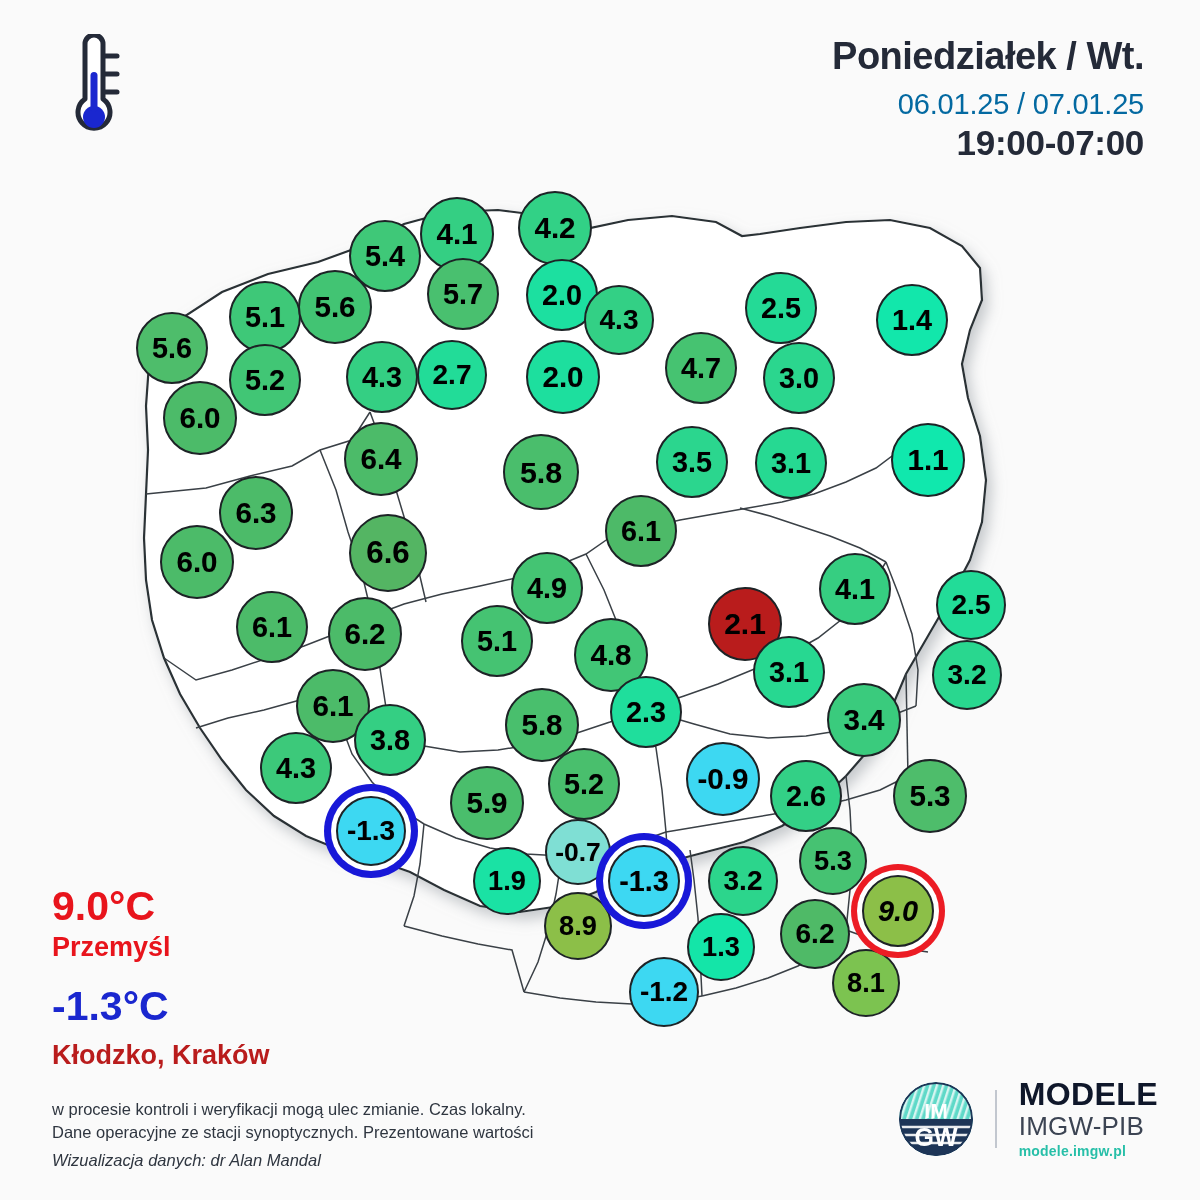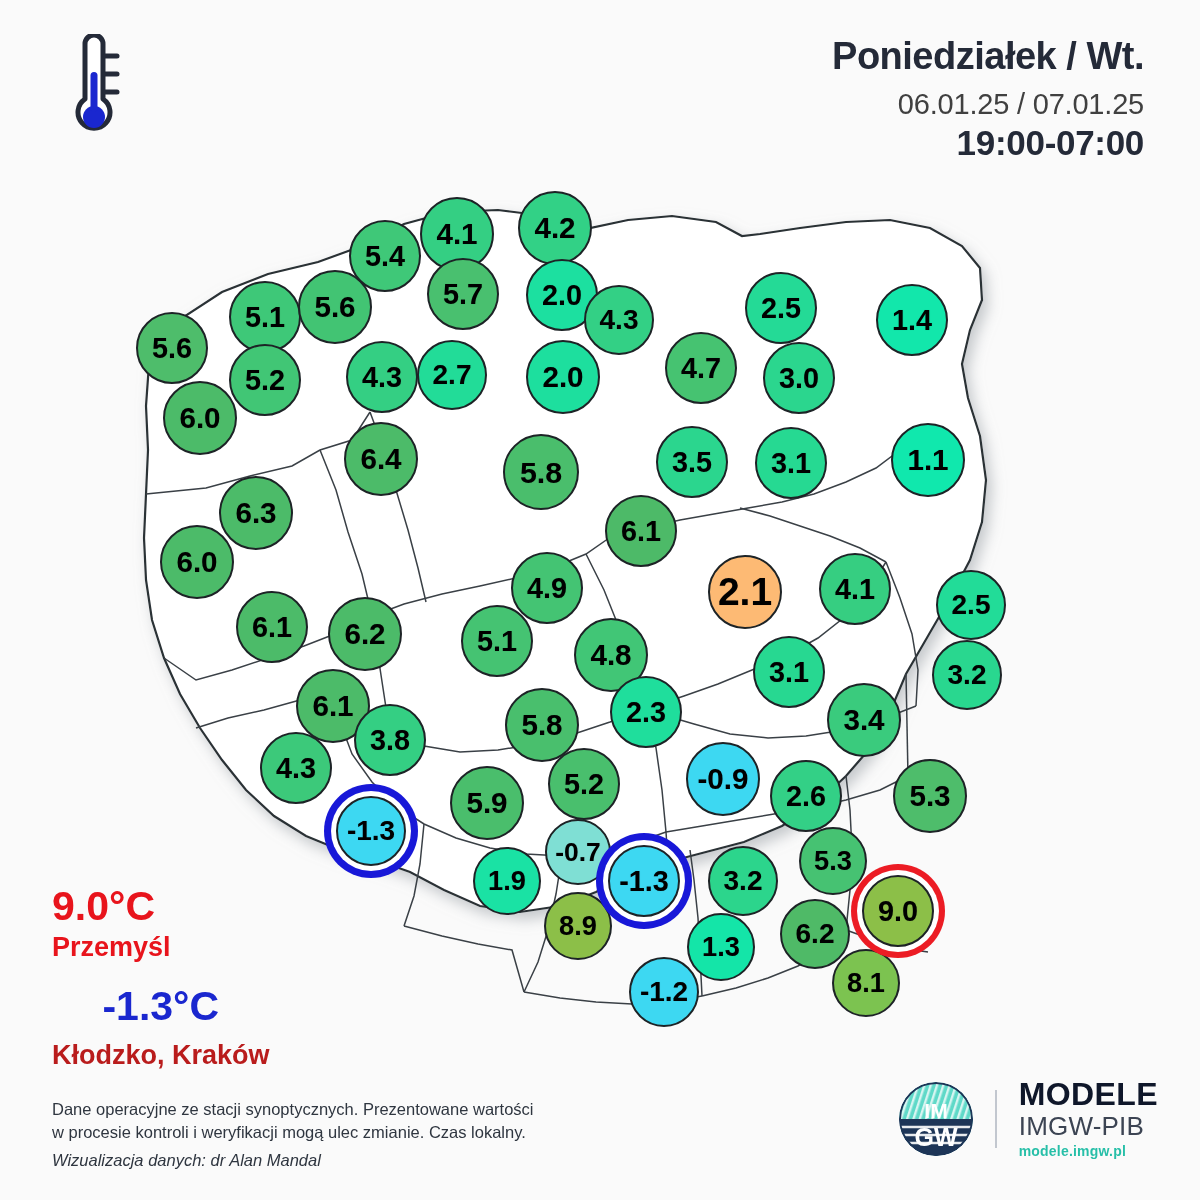--- a/index.html
+++ b/index.html
@@ -13,44 +13,44 @@
 
   
   .hdr-left{position:absolute;left:62px;top:34px;display:flex;align-items:flex-start;gap:22px;}
   .thermo{width:58px;height:110px;flex:none;}
   .hdr-title{
     font-size:34px;font-weight:bold;color:#242a38;line-height:1.22;
     letter-spacing:-0.3px;margin-top:22px;white-space:pre-line;
   }
   .hdr-right{position:absolute;right:56px;top:36px;text-align:right;}
   .hdr-day{font-size:38px;font-weight:bold;color:#242a38;letter-spacing:-0.5px;line-height:1.1;}
-  .hdr-date{font-size:29px;color:#404040;margin-top:10px;letter-spacing:-0.2px;}
+  .hdr-date{font-size:29px;color:#0369a1;margin-top:10px;letter-spacing:-0.2px;}
   .hdr-time{font-size:35px;font-weight:bold;color:#242a38;margin-top:2px;letter-spacing:-0.3px;}
 
   
   #map{position:absolute;left:0;top:150px;width:1200px;height:900px;}
   #map svg{display:block;width:1200px;height:900px;}
 
   
   .bub{
     position:absolute;border-radius:50%;
     display:flex;align-items:center;justify-content:center;
     border:2px solid #1d2326;
     font-weight:bold;color:#000;
     box-sizing:border-box;
     text-shadow:0 0 1px rgba(0,0,0,.18);
   }
   .bub.ring-min{box-shadow:0 0 0 5px #fff,0 0 0 12px #1818d8;}
-  .bub.ring-max{box-shadow:0 0 0 5px #fff,0 0 0 11px #ec1c24;}
+  .bub.ring-max{box-shadow:0 0 0 5px #fff,0 0 0 11px #ec1c24;font-style:italic;}
 
   
   .extremes{position:absolute;left:52px;top:885px;}
   .ex-hi{font-size:41px;font-weight:bold;color:#e8141c;line-height:1.05;}
   .ex-hi-n{font-size:27px;font-weight:bold;color:#e8141c;margin-top:4px;}
-  .ex-lo{font-size:41px;font-weight:bold;color:#1a27cf;line-height:1.05;margin-top:22px;text-align:center;}
+  .ex-lo{font-size:41px;font-weight:bold;color:#1a27cf;line-height:1.05;margin-top:22px;}
   .ex-lo-n{font-size:27px;font-weight:bold;color:#b91c1c;margin-top:12px;text-align:center;}
 
   
   .foot{position:absolute;left:52px;top:1098px;font-size:16.5px;color:#2f3640;line-height:1.42;}
   .foot .cred{font-style:italic;margin-top:4px;}
 
   .logo{position:absolute;right:42px;top:1078px;display:flex;align-items:center;gap:22px;}
   .logo-mark{width:74px;height:74px;border-radius:50%;overflow:hidden;flex:none;}
   .logo-div{width:2px;height:58px;background:#c2c7cf;}
   .logo-txt{line-height:1.06;}
@@ -129,22 +129,22 @@
   </div>
 
   <div class="extremes">
     <div class="ex-hi">9.0°C</div>
     <div class="ex-hi-n">Przemyśl</div>
     <div class="ex-lo">-1.3°C</div>
     <div class="ex-lo-n">Kłodzko, Kraków</div>
   </div>
 
   <div class="foot">
+    <div>w procesie kontroli i weryfikacji mogą ulec zmianie. Czas lokalny.</div>
     <div>Dane operacyjne ze stacji synoptycznych. Prezentowane wartości</div>
-    <div>w procesie kontroli i weryfikacji mogą ulec zmianie. Czas lokalny.</div>
     <div class="cred">Wizualizacja danych: dr Alan Mandal</div>
   </div>
 
   <div class="logo">
     <div class="logo-mark">
       <svg viewBox="0 0 74 74">
         <defs>
           <clipPath id="cc">
               <circle cx="37" cy="37" r="37"></circle>
             </clipPath>
@@ -192,24 +192,25 @@
     <div class="bub" style="left: 745px; top: 272px; width: 72px; height: 72px; background: rgb(36, 218, 150); font-size: 28.8px; z-index: 10;">2.5</div>
     <div class="bub" style="left: 876px; top: 284px; width: 72px; height: 72px; background: rgb(18, 231, 171); font-size: 28.8px; z-index: 10;">1.4</div>
     <div class="bub" style="left: 665px; top: 332px; width: 72px; height: 72px; background: rgb(70, 195, 113); font-size: 28.8px; z-index: 10;">4.7</div>
     <div class="bub" style="left: 763px; top: 342px; width: 72px; height: 72px; background: rgb(43, 214, 142); font-size: 28.8px; z-index: 10;">3.0</div>
     <div class="bub" style="left: 344px; top: 422px; width: 74px; height: 74px; background: rgb(76, 187, 105); font-size: 29.6px; z-index: 10;">6.4</div>
     <div class="bub" style="left: 503px; top: 434px; width: 76px; height: 76px; background: rgb(74, 190, 108); font-size: 30.4px; z-index: 10;">5.8</div>
     <div class="bub" style="left: 656px; top: 426px; width: 72px; height: 72px; background: rgb(43, 214, 142); font-size: 28.8px; z-index: 10;">3.5</div>
     <div class="bub" style="left: 755px; top: 427px; width: 72px; height: 72px; background: rgb(38, 217, 146); font-size: 28.8px; z-index: 10;">3.1</div>
     <div class="bub" style="left: 891px; top: 423px; width: 74px; height: 74px; background: rgb(16, 232, 173); font-size: 29.6px; z-index: 10;">1.1</div>
     <div class="bub" style="left: 219px; top: 476px; width: 74px; height: 74px; background: rgb(76, 187, 105); font-size: 29.6px; z-index: 10;">6.3</div>
+    <div class="bub" style="left: 349px; top: 514px; width: 78px; height: 78px; background: rgb(84, 181, 99); font-size: 31.2px; z-index: 10;">6.6</div>
     <div class="bub" style="left: 605px; top: 495px; width: 72px; height: 72px; background: rgb(77, 186, 104); font-size: 28.8px; z-index: 10;">6.1</div>
     <div class="bub" style="left: 160px; top: 525px; width: 74px; height: 74px; background: rgb(76, 187, 105); font-size: 29.6px; z-index: 10;">6.0</div>
     <div class="bub" style="left: 511px; top: 552px; width: 72px; height: 72px; background: rgb(68, 196, 115); font-size: 28.8px; z-index: 10;">4.9</div>
-    <div class="bub" style="left: 708px; top: 555px; width: 74px; height: 74px; background: #fdba74; font-size: 39px; z-index: 10;">2.1</div>
+    <div class="bub" style="left: 708px; top: 587px; width: 74px; height: 74px; background: #b91c1c; font-size: 30px; z-index: 10;">2.1</div>
     <div class="bub" style="left: 819px; top: 553px; width: 72px; height: 72px; background: rgb(54, 206, 129); font-size: 28.8px; z-index: 10;">4.1</div>
     <div class="bub" style="left: 936px; top: 570px; width: 70px; height: 70px; background: rgb(34, 220, 152); font-size: 28px; z-index: 10;">2.5</div>
     <div class="bub" style="left: 236px; top: 591px; width: 72px; height: 72px; background: rgb(76, 187, 105); font-size: 28.8px; z-index: 10;">6.1</div>
     <div class="bub" style="left: 328px; top: 597px; width: 74px; height: 74px; background: rgb(76, 187, 105); font-size: 29.6px; z-index: 10;">6.2</div>
     <div class="bub" style="left: 461px; top: 605px; width: 72px; height: 72px; background: rgb(69, 195, 114); font-size: 28.8px; z-index: 10;">5.1</div>
     <div class="bub" style="left: 574px; top: 618px; width: 74px; height: 74px; background: rgb(65, 198, 118); font-size: 29.6px; z-index: 10;">4.8</div>
     <div class="bub" style="left: 753px; top: 636px; width: 72px; height: 72px; background: rgb(39, 216, 145); font-size: 28.8px; z-index: 10;">3.1</div>
     <div class="bub" style="left: 932px; top: 640px; width: 70px; height: 70px; background: rgb(41, 215, 143); font-size: 28px; z-index: 10;">3.2</div>
     <div class="bub" style="left: 296px; top: 669px; width: 74px; height: 74px; background: rgb(76, 187, 105); font-size: 29.6px; z-index: 10;">6.1</div>
     <div class="bub" style="left: 354px; top: 704px; width: 72px; height: 72px; background: rgb(52, 207, 131); font-size: 28.8px; z-index: 10;">3.8</div>

